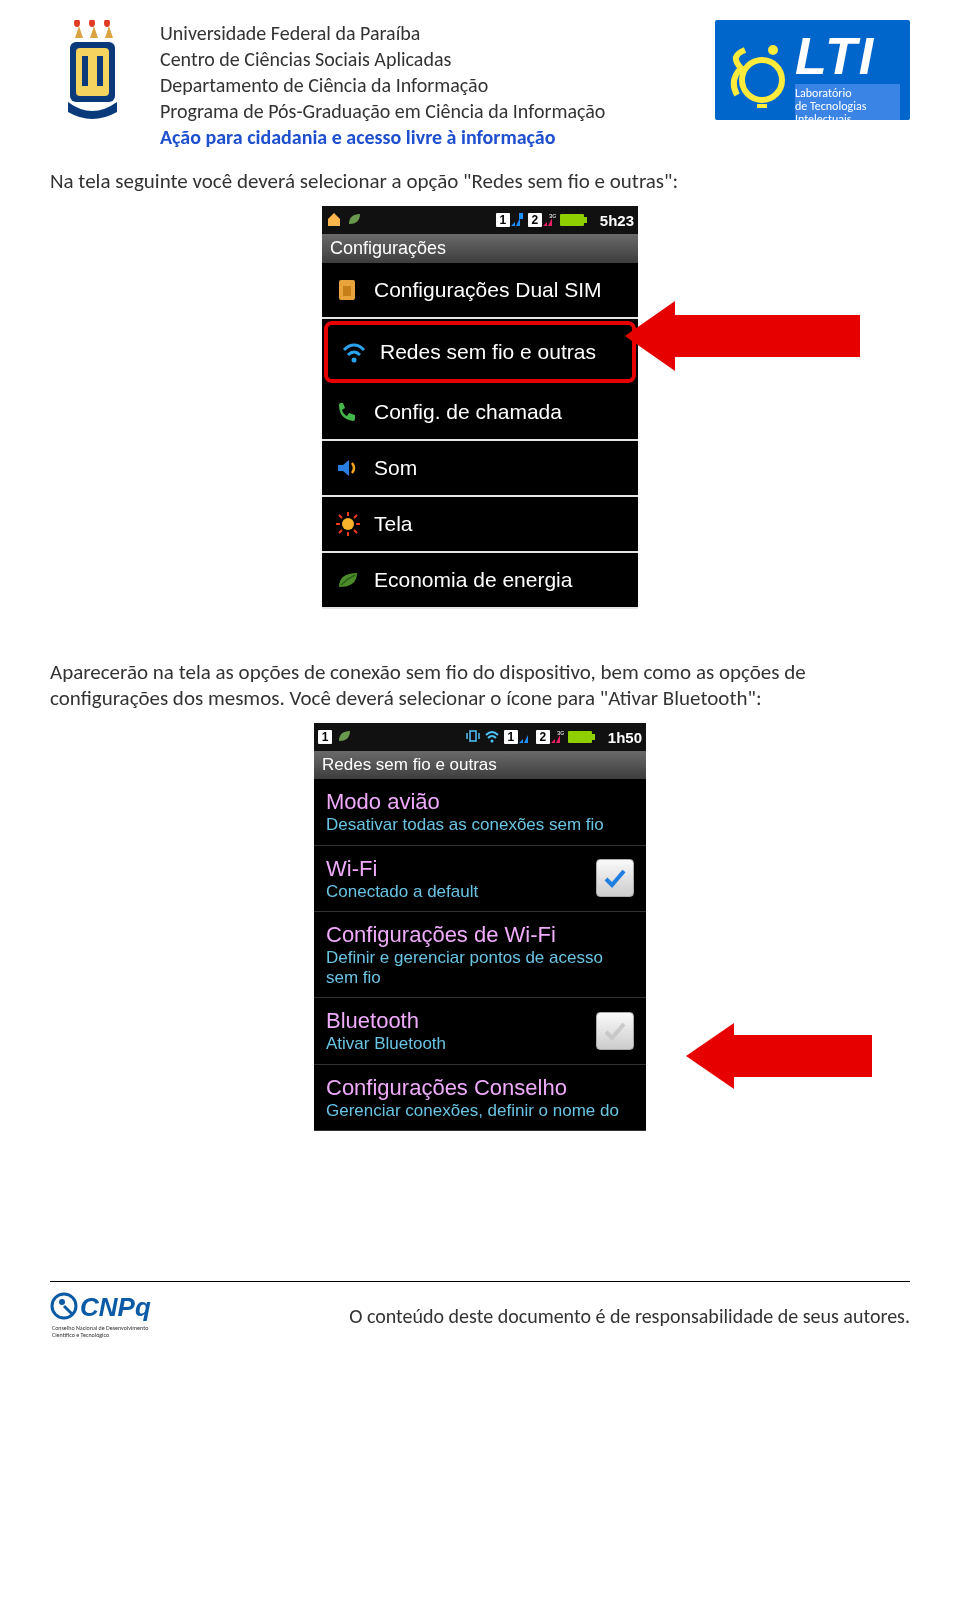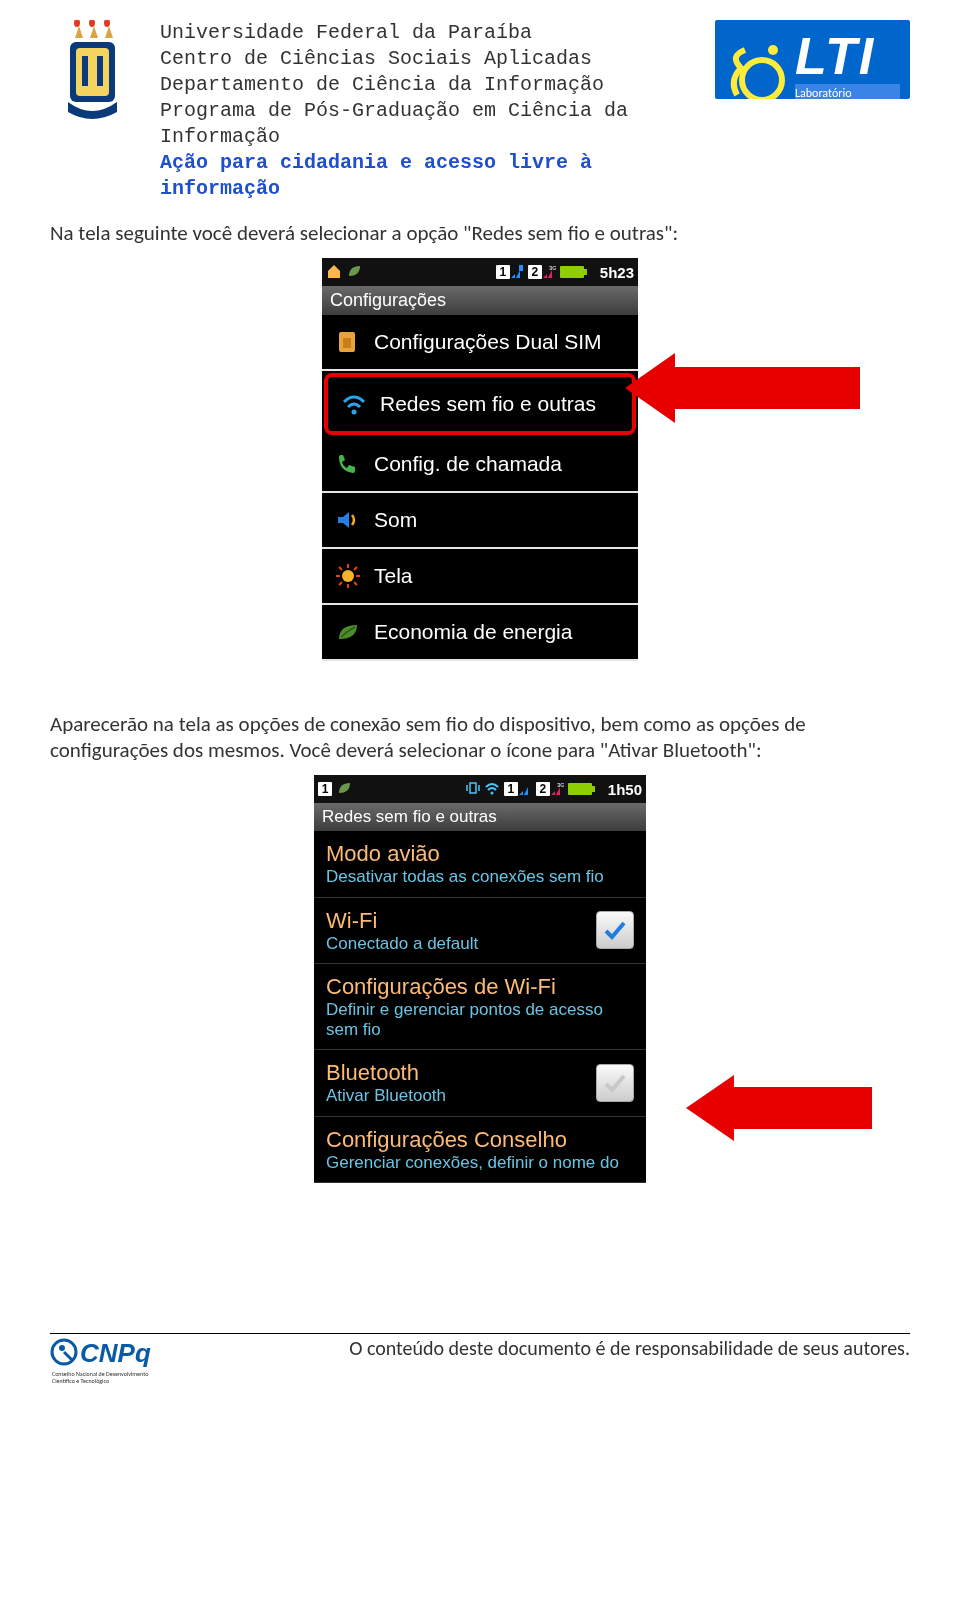--- a/index.html
+++ b/index.html
@@ -6,23 +6,23 @@
     margin: 0;
     padding: 0;
     width: 960px;
     font-family: Calibri, Arial, sans-serif;
     color: #333;
     background: #fff;
   }
   .page { padding: 20px 50px 40px 50px; }
   .header { display: flex; align-items: flex-start; margin-bottom: 18px; }
   .ufpb-logo { width: 85px; height: 105px; margin-right: 25px; }
-  .header-text { flex: 1; font-size: 20px; line-height: 1.3; font-family: Liberation Mono, monospace; }
+  .header-text { flex: 1; font-size: 20px; line-height: 1.3; }
   .header-text .acao { color: #1e4fcf; font-weight: bold; }
-  .lti-logo { width: 195px; height: 79px; background:#0066cc; border-radius:2px; position:relative; overflow:hidden; }
+  .lti-logo { width: 195px; height: 100px; background:#0066cc; border-radius:2px; position:relative; overflow:hidden; }
   .lti-logo .bulb { position:absolute; left:12px; top:20px; }
   .lti-logo .lti-text { position:absolute; left:80px; top:6px; color:#fff; font-size:52px; font-weight:bold; font-style:italic; font-family:Arial,sans-serif; letter-spacing:2px; }
   .lti-logo .bar { position:absolute; left:80px; top:64px; width:105px; background:#3a84e6; color:#fff; font-size:12px; line-height:1.1; padding:3px 0; }
   .body-text { font-size: 21px; margin: 12px 0; }
 
   
   .phone-wrap { position:relative; width:100%; margin: 10px 0 50px 0; }
   .phone { margin: 0 auto; background:#000; color:#fff; font-family: Arial, sans-serif; }
   .phone1 { width: 316px; }
   .phone2 { width: 332px; }
@@ -32,30 +32,30 @@
   .batt { width:24px; height:12px; background:#8fce00; position:relative; border-radius:1px; }
   .batt::after{content:"";position:absolute;right:-3px;top:3px;width:3px;height:6px;background:#8fce00;}
   .sbar .time { font-weight:bold;padding-left:12px; }
   .sect-title { background: linear-gradient(#6a6a6a,#3d3d3d); font-size:18px; padding:4px 8px; }
   .row { display:flex; align-items:center; padding:14px 10px; border-bottom:2px solid #e5e5e5; font-size:21px; }
   .row .ricon { width:32px; margin-right:10px; flex-shrink:0; display:flex; align-items:center; justify-content:center;}
   .row .label { flex:1; }
   .row.highlight { border:4px solid #e60000; border-radius:8px; margin:2px 2px; }
   .row2 { padding:10px 12px; border-bottom:1px solid #333; display:flex; align-items:center; }
   .row2 .txt { flex:1; }
-  .row2 .title { font-size:22px; color:#fdba74; }
+  .row2 .title { font-size:22px; color:#f0abfc; }
   .row2 .sub { font-size:17px; color:#69c4e3; line-height:1.15; }
   .chk { width:36px; height:36px; background:linear-gradient(#fafafa,#ccc); border:1px solid #aaa; border-radius:4px; display:flex; align-items:center; justify-content:center; flex-shrink:0;}
   .chk svg { width:26px; height:26px; }
 
   .arrow { position:absolute; display:flex; align-items:center; }
   .arrow .stem { height:42px; background:#e60000; }
   .arrow svg { display:block; }
 
-  .footer { margin-top: 150px; border-top:1px solid #000; display:flex; align-items:flex-start; }
+  .footer { margin-top: 150px; border-top:1px solid #000; display:flex; align-items:center; padding-top:6px;}
   .cnpq { width:130px; }
   .footer-text { flex:1; text-align:right; font-size:20px; line-height:1.4; }
 </style>
 </head>
 <body>
 
 <div class="page">
 
   <div class="header">
     <div class="ufpb-logo">

